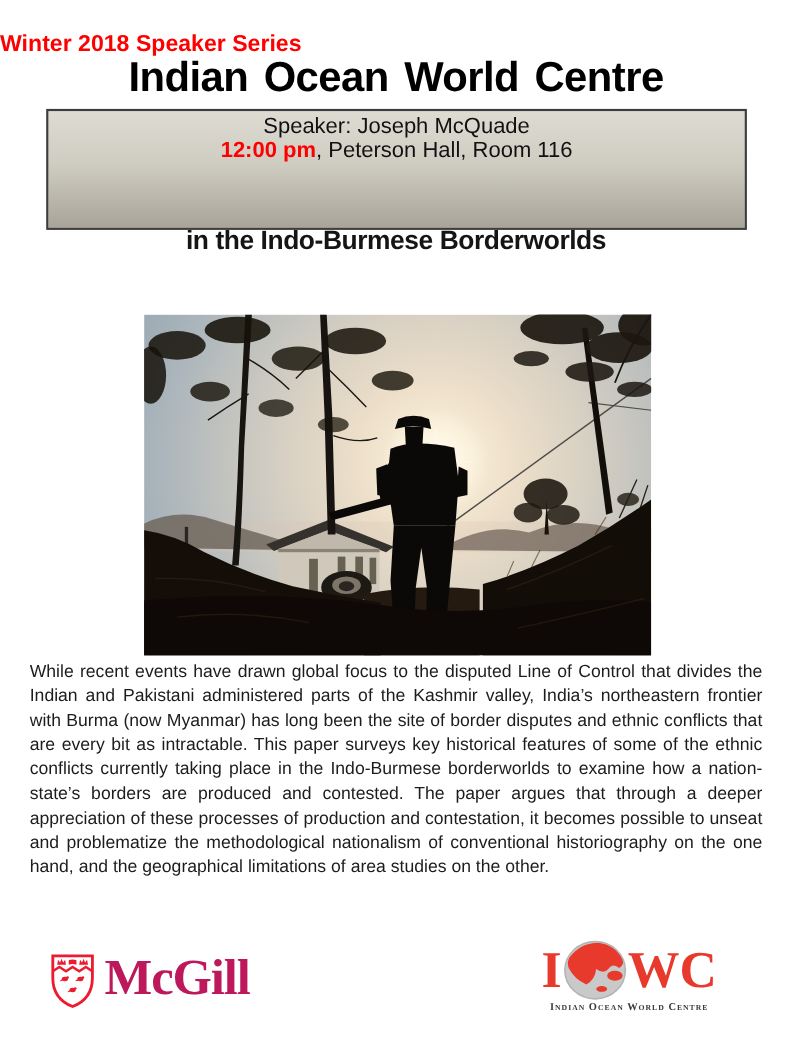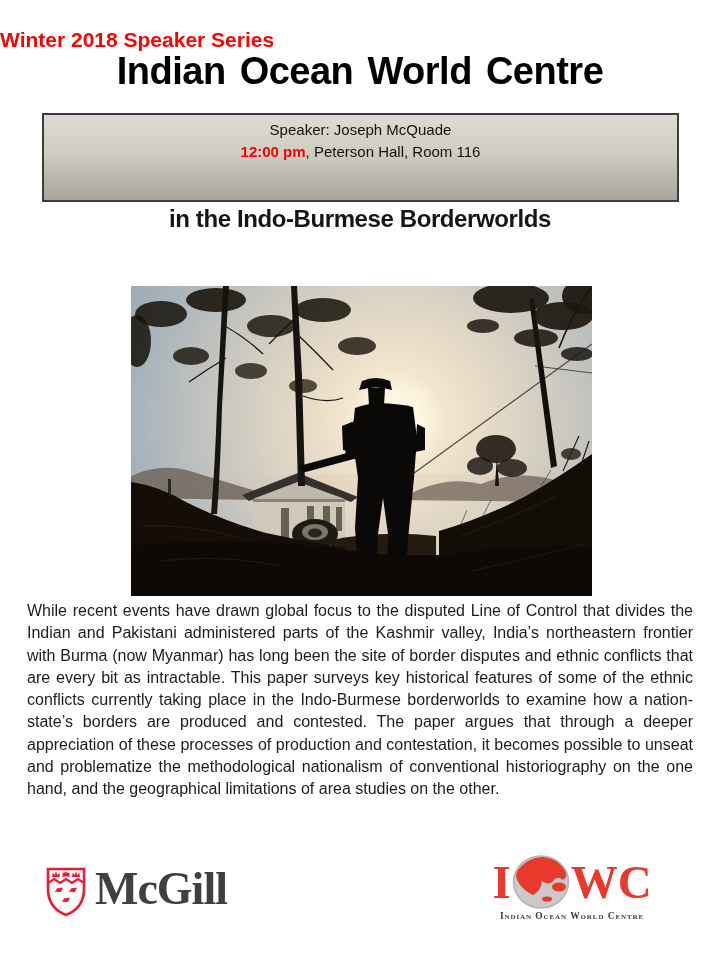--- a/index.html
+++ b/index.html
@@ -12,25 +12,25 @@
     position:absolute; top:28px; left:0; width:100%;
     text-align:left; font-size:21px; font-weight:bold; color:#ff0000;
     letter-spacing:0;
   }
   .org-title {
     position:absolute; top:50px; left:0; width:100%;
     text-align:center; font-size:38px; font-weight:bold; color:#000000;
     letter-spacing:-0.5px; word-spacing:4px;
   }
   .speaker-box {
-    position:absolute; left:42px; top:113px; width:637px; height:89px;
+    position:absolute; left:42px; top:99px; width:637px; height:110px;
     border:2px solid #3c3c3c;
     background:linear-gradient(180deg,#dedbd2 0%, #cfccc2 45%, #a8a49a 100%);
     text-align:center; color:#111111;
-    font-size:15px; line-height:21.5px; padding-top:4px;
+    font-size:20px; line-height:21.5px; padding-top:4px;
   }
   .speaker-box .time { color:#ff0000; font-weight:bold; }
   .talk-title {
     position:absolute; top:201px; left:0; width:100%;
     text-align:center; font-weight:bold; color:#151515;
     font-size:24px; line-height:36px; letter-spacing:-0.4px;
   }
   .photo {
     position:absolute; left:131px; top:286px; width:461px; height:310px;
     display:block;
@@ -44,21 +44,21 @@
     position:absolute; top:839px; left:0; width:100%;
     text-align:center; font-size:16px; font-weight:bold; color:#0e0e0e;
     letter-spacing:-0.2px;
   }
   .mcgill-logo {
     position:absolute; left:46px; top:866px; height:52px;
     display:flex; align-items:center; gap:9px;
   }
   .mcgill-wordmark {
     font-family:"Liberation Serif", serif; font-weight:bold;
-    font-size:46px; color:#404040; letter-spacing:-1px; line-height:46px;
+    font-size:46px; color:#be185d; letter-spacing:-1px; line-height:46px;
     transform:translateY(-3px);
   }
   .iowc-logo {
     position:absolute; left:487px; top:854px; width:170px;
     display:flex; flex-direction:column; align-items:center;
   }
   .iowc-row { display:flex; align-items:center; }
   .iowc-letter {
     font-family:"Liberation Serif", serif; font-weight:bold;
     font-size:47px; color:#e8392d; line-height:47px;

